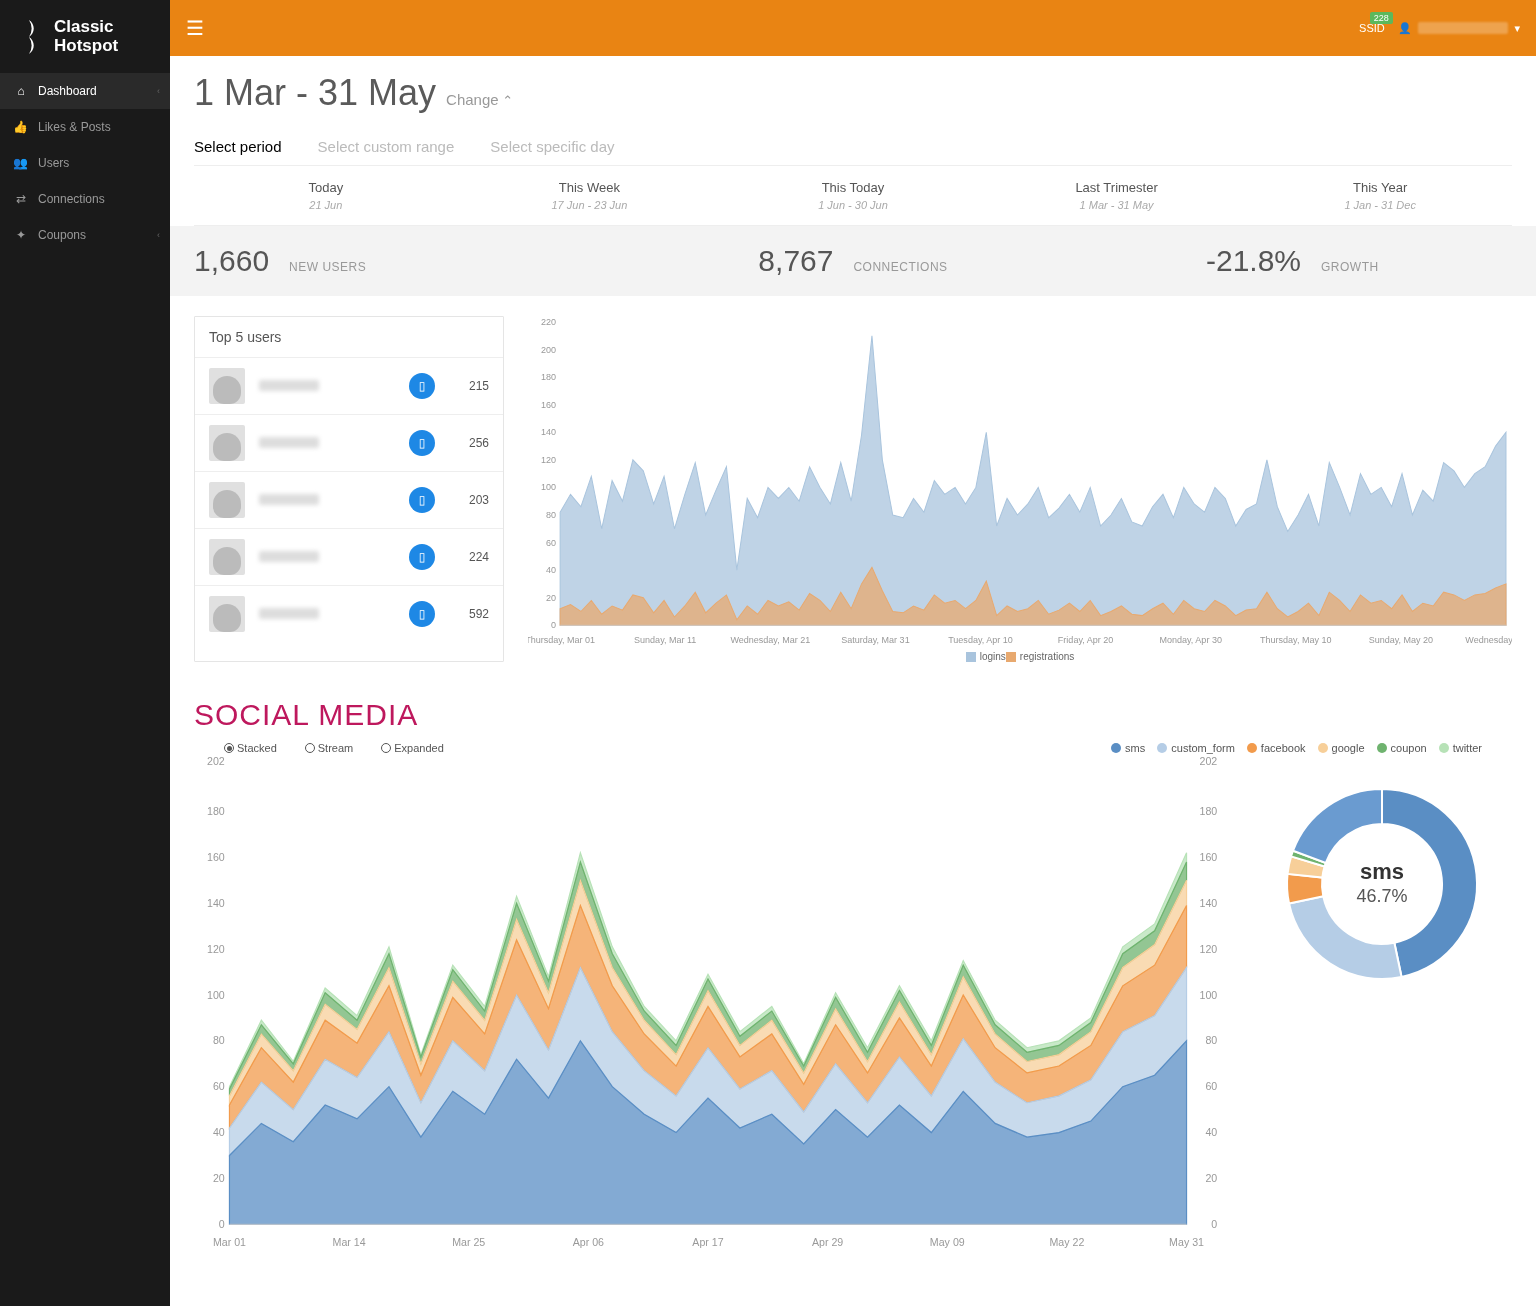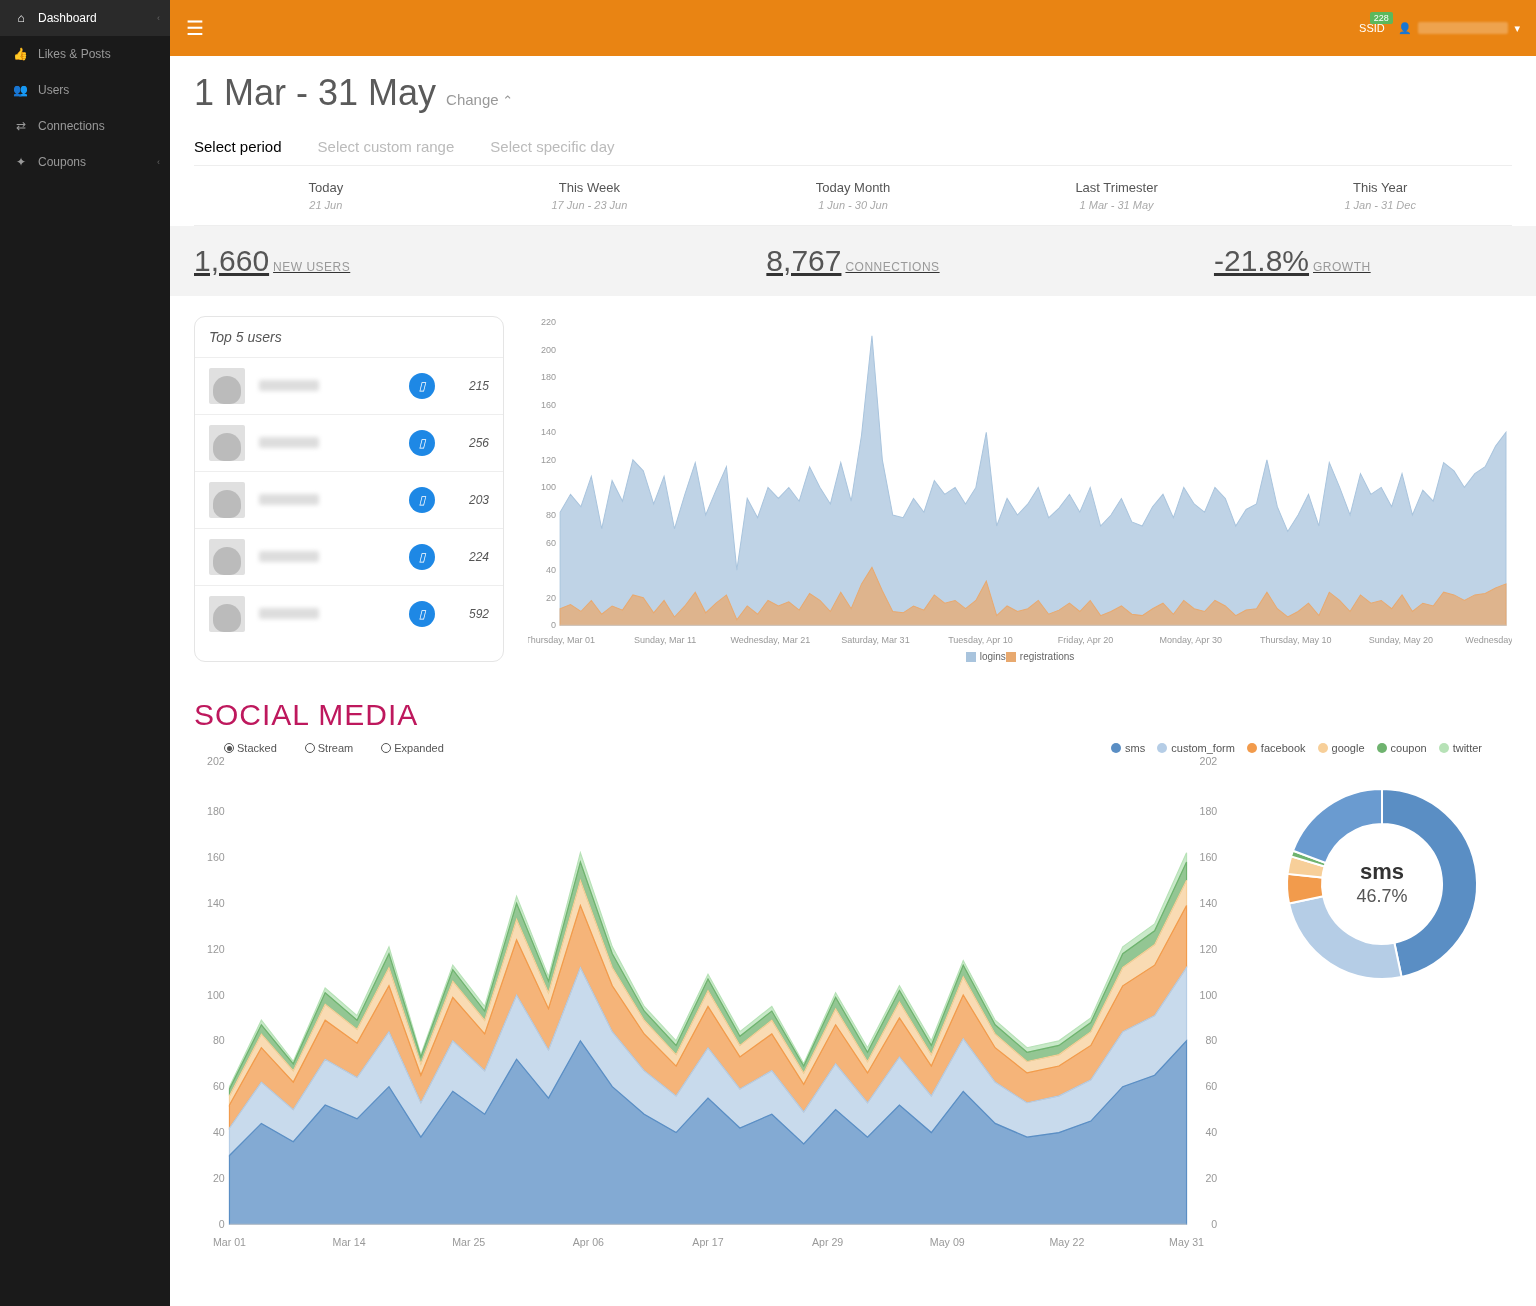--- a/index.html
+++ b/index.html
@@ -37,28 +37,28 @@
 .period-tab { color: #bbb; cursor: pointer; padding-bottom: 10px; }
 .period-tab.active { color: #000000; }
 
 .period-options { display: flex; border-top: 1px solid #eee; border-bottom: 1px solid #eee; margin-top: 0; }
 .period-opt { flex: 1; text-align: center; padding: 14px 8px; cursor: pointer; }
 .period-opt .lbl { font-size: 13px; color: #555; }
 .period-opt .rng { font-size: 11px; color: #aaa; font-style: italic; margin-top: 4px; }
 
 
 .stats-row { display: flex; background: #f3f3f3; margin: 0 -24px; padding: 18px 24px; }
-.stat { flex: 1; display: flex; align-items: baseline; justify-content: center; gap: 4px; text-decoration: underline; }
+.stat { flex: 1; display: flex; align-items: baseline; justify-content: center; gap: 20px; }
 .stat:first-child { justify-content: flex-start; }
 .stat .num { font-size: 30px; font-weight: 500; color: #555; }
 .stat .lbl { font-size: 12px; color: #999; letter-spacing: 0.5px; }
 
 
 .sec-row { display: flex; gap: 24px; margin-top: 20px; }
-.top-users { width: 310px; border: 1px solid #e5e5e5; border-radius: 11px; font-style: italic; }
+.top-users { width: 310px; border: 1px solid #e5e5e5; border-radius: 1px; }
 .top-users-title { padding: 12px 14px; font-size: 14px; color: #555; }
 .user-row { display: flex; align-items: center; padding: 10px 14px; border-top: 1px solid #eee; gap: 14px; }
 .avatar { width: 36px; height: 36px; background: #e0e0e0; border-radius: 2px; display: flex; align-items: flex-end; justify-content: center; overflow: hidden; }
 .avatar::after { content: ""; width: 28px; height: 28px; background: #bbb; border-radius: 50% 50% 40% 40%; }
 .user-name-blur { flex: 1; }
 .user-name-blur span { display: inline-block; width: 60px; height: 11px; background: #ddd; border-radius: 2px; filter: blur(2px); }
 .device-badge { width: 26px; height: 26px; border-radius: 50%; background: #1e88e5; color: #fff; display: flex; align-items: center; justify-content: center; font-size: 12px; }
 .user-count { width: 40px; text-align: right; font-size: 12px; color: #555; }
 
 
@@ -81,20 +81,29 @@
 .social-chart-wrap { flex: 1; }
 .donut-wrap { width: 260px; text-align: center; padding-top: 20px; }
 
 </style>
 </head>
 <body>
 
 <div class="app">
 
   <aside class="sidebar">
+    <div class="logo">
+      <svg class="logo-icon" viewBox="0 0 30 34">
+          <path d="M15 0 A15 15 0 0 1 15 17 A10 10 0 0 0 15 0 Z M15 17 A15 15 0 0 1 15 34 A10 10 0 0 0 15 17 Z" fill="#fff"></path>
+        </svg>
+      <div class="logo-text">
+          <div>Classic</div>
+          <div>Hotspot</div>
+        </div>
+    </div>
     <nav id="nav">
         <div class="nav-item active">
           <span class="nav-icon">⌂</span>
           <span>Dashboard</span>
           <span class="chev">‹</span>
         </div>
         <div class="nav-item">
           <span class="nav-icon">👍</span>
           <span>Likes &amp; Posts</span>
         </div>
@@ -145,21 +154,21 @@
       <div class="period-options" id="period-options">
           <div class="period-opt">
             <div class="lbl">Today</div>
             <div class="rng">21 Jun</div>
           </div>
           <div class="period-opt">
             <div class="lbl">This Week</div>
             <div class="rng">17 Jun - 23 Jun</div>
           </div>
           <div class="period-opt">
-            <div class="lbl">Today Month</div>
+            <div class="lbl">This Today</div>
             <div class="rng">1 Jun - 30 Jun</div>
           </div>
           <div class="period-opt">
             <div class="lbl">Last Trimester</div>
             <div class="rng">1 Mar - 31 May</div>
           </div>
           <div class="period-opt">
             <div class="lbl">This Year</div>
             <div class="rng">1 Jan - 31 Dec</div>
           </div>

